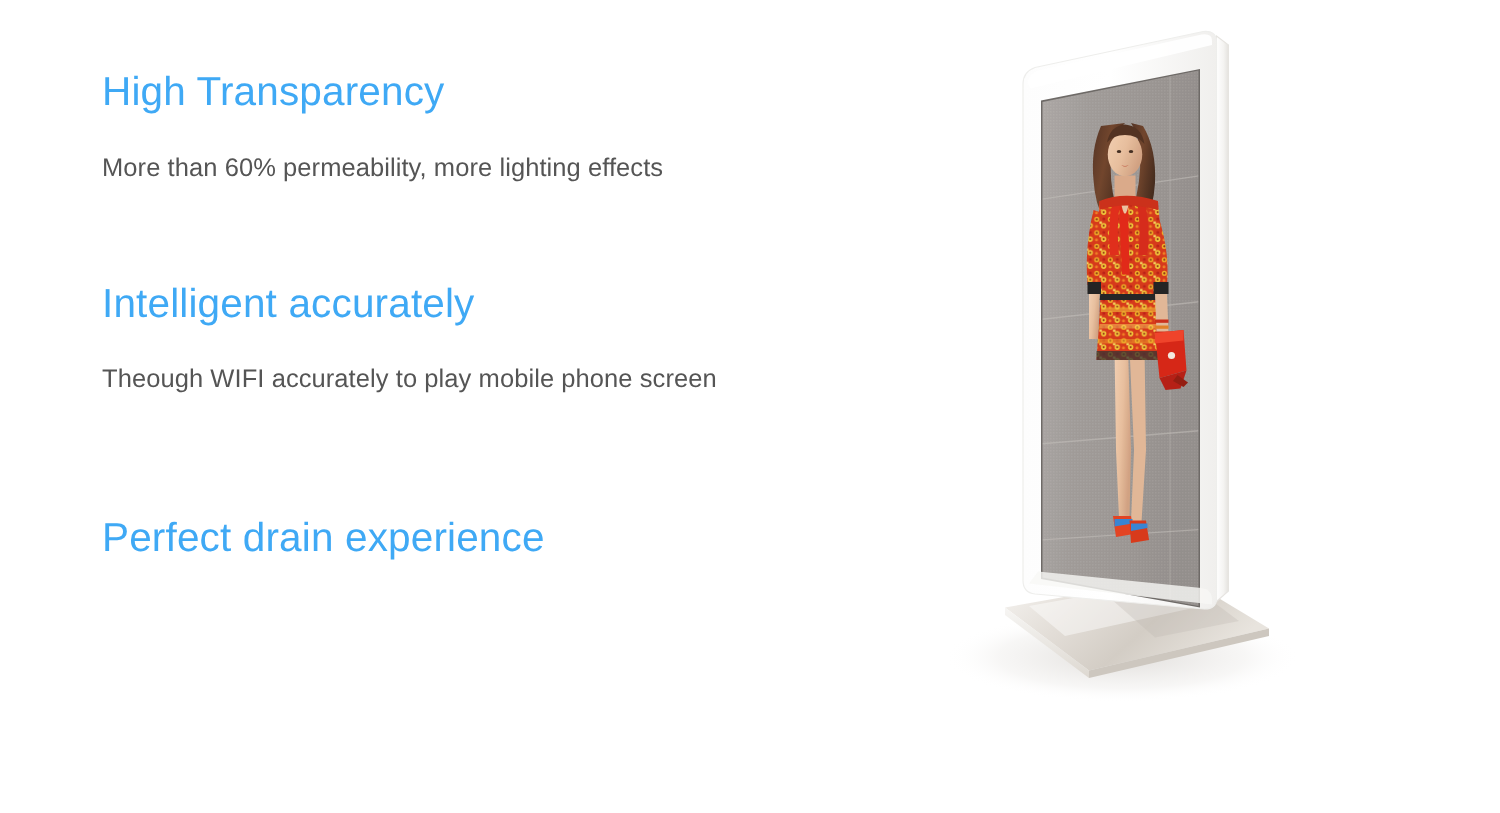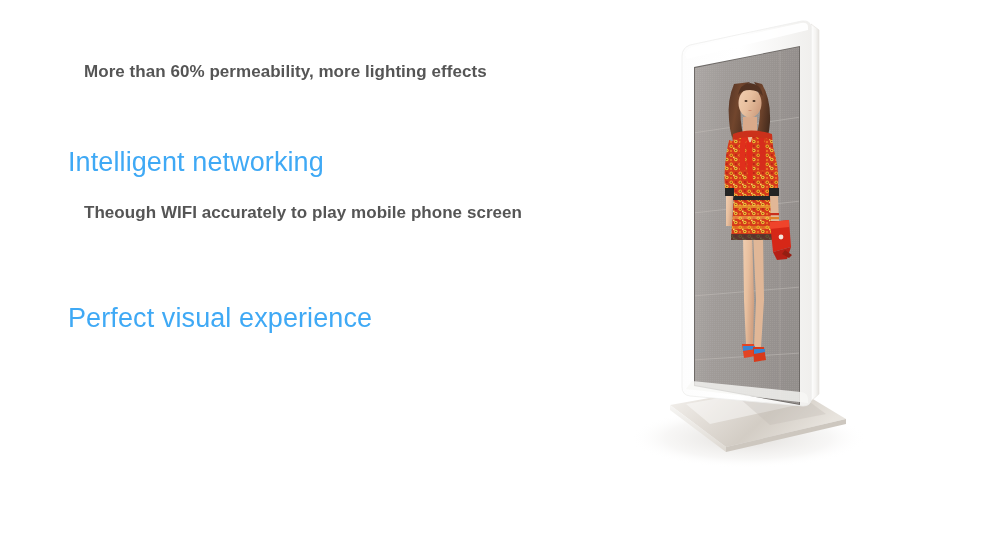--- a/index.html
+++ b/index.html
@@ -32,24 +32,24 @@
     font-size: 27px;
     font-weight: 400;
     line-height: 34px;
     letter-spacing: 0.1px;
     margin: 0 0 22px 0;
     white-space: nowrap;
   }
   .feature-desc {
     color: #555555;
     font-size: 17px;
-    font-weight: 700;
+    font-weight: 400;
     line-height: 24px;
     letter-spacing: 0.05px;
-    margin: 16px;
+    margin: 0;
     white-space: nowrap;
   }
   .spacer-1 { height: 41px; }
   .spacer-2 { height: 56px; }
 
   
   #kiosk-figure {
     position: absolute;
     left: 630px;
     top: 0;
@@ -57,34 +57,35 @@
     height: 542px;
   }
   #kiosk-svg { display: block; }
 </style>
 </head>
 <body>
 
 <div id="features">
 
   <div class="feature-block b1">
+    <h2 class="feature-title">High Transparency</h2>
     <p class="feature-desc">More than 60% permeability, more lighting effects</p>
   </div>
 
   <div class="spacer-1"></div>
 
   <div class="feature-block b2">
-    <h2 class="feature-title">Intelligent networking</h2>
+    <h2 class="feature-title">Intelligent accurately</h2>
     <p class="feature-desc">Theough WIFI accurately to play mobile phone screen</p>
   </div>
 
   <div class="spacer-2"></div>
 
   <div class="feature-block b3">
-    <h2 class="feature-title">Perfect visual experience</h2>
+    <h2 class="feature-title">Perfect drain experience</h2>
   </div>
 
 </div>
 
 <div id="kiosk-figure">
   <svg id="kiosk-svg" width="370" height="542" viewBox="0 0 370 542" xmlns="http://www.w3.org/2000/svg">
     <defs>
 
       <linearGradient id="baseTop" x1="0" y1="0" x2="1" y2="0.4">
         <stop offset="0%" stop-color="#f6f4f1"></stop>

